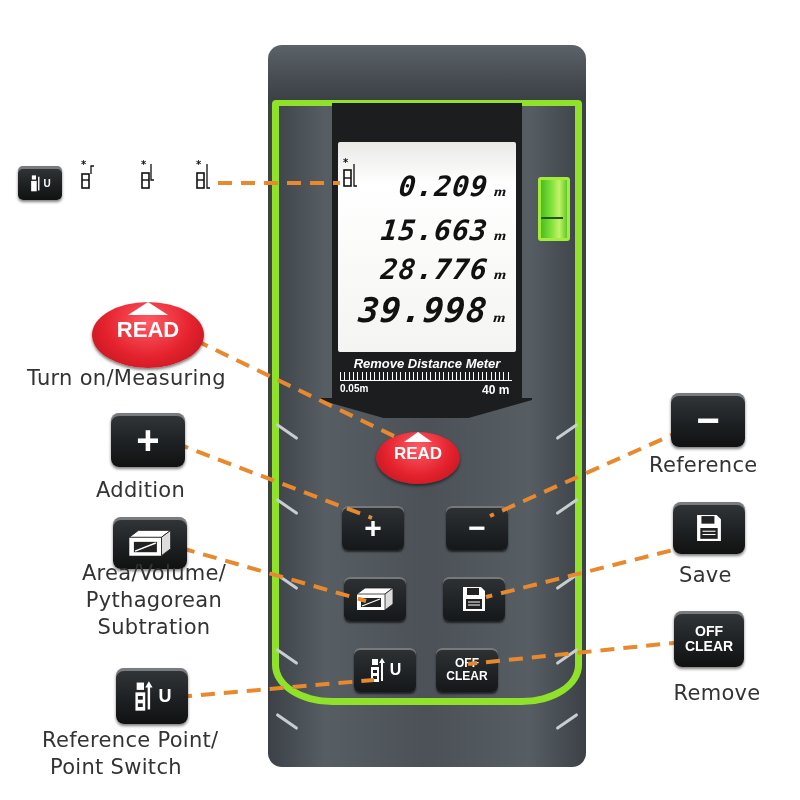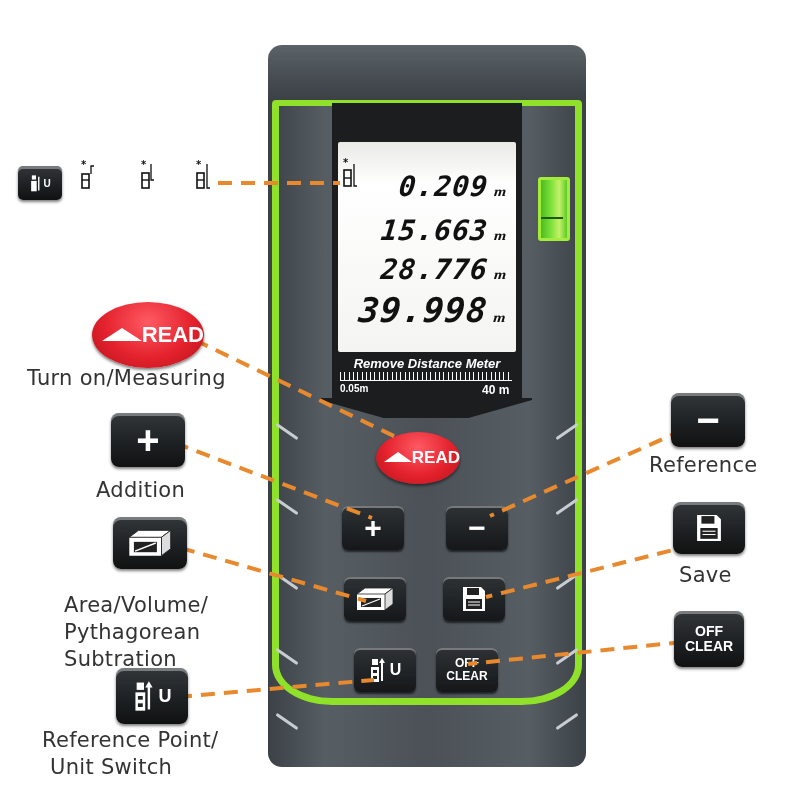--- a/index.html
+++ b/index.html
@@ -15,21 +15,21 @@
   .lcd-ref{left:345px;top:158px;width:16px;height:30px;}
   .brand{left:338px;top:356px;width:178px;text-align:center;color:#fff;font-style:italic;font-weight:bold;font-size:13px;font-family:"Liberation Sans",sans-serif;}
   .ruler{left:340px;top:372px;width:172px;height:8px;border-bottom:1px solid #fff;background:repeating-linear-gradient(90deg,#fff 0 1px,transparent 1px 4.3px);}
   .range-min{left:340px;top:383px;color:#fff;font-size:10px;font-weight:bold;font-family:"Liberation Sans",sans-serif;}
   .range-max{left:482px;top:383px;color:#fff;font-size:12px;font-weight:bold;font-family:"Liberation Sans",sans-serif;}
   .level{left:538px;top:177px;width:26px;height:58px;background:linear-gradient(90deg,#4dbb1f,#7ee33a 40%,#c6f06a 70%,#5ccc25);border:3px solid #a4ec3c;border-radius:3px;}
   .level-line{left:541px;top:217px;width:22px;height:2px;background:#1e5a0e;}
   .panel-dip{left:320px;top:398px;width:212px;height:20px;background:#1b1d1f;clip-path:polygon(0 0,100% 0,100% 10%,70% 100%,30% 100%,0 10%);}
   
   .key{background:linear-gradient(#2e3235,#1f2225 60%,#151719);border-radius:6px;box-shadow:0 2px 2px rgba(0,0,0,.6), inset 0 2px 0 rgba(255,255,255,.35);color:#fff;display:flex;align-items:center;justify-content:center;font-weight:bold;font-family:"Liberation Sans",sans-serif;}
-  .read-btn{background:radial-gradient(ellipse at 50% 30%,#ff5a64,#e4222d 55%,#b5121c);border-radius:50%;color:#fff;display:flex;flex-direction:row;align-items:center;justify-content:flex-end;font-weight:bold;font-family:"Liberation Sans",sans-serif;box-shadow:0 2px 3px rgba(0,0,0,.5);}
+  .read-btn{background:radial-gradient(ellipse at 50% 30%,#ff5a64,#e4222d 55%,#b5121c);border-radius:50%;color:#fff;display:flex;flex-direction:column;align-items:center;justify-content:flex-start;font-weight:bold;font-family:"Liberation Sans",sans-serif;box-shadow:0 2px 3px rgba(0,0,0,.5);}
   .tri{width:0;height:0;border-left:14px solid transparent;border-right:14px solid transparent;border-bottom:10px solid #fff;margin-bottom:2px;}
   .grip{width:26px;height:3px;background:#c8cdd1;transform:rotate(35deg);border-radius:2px;}
   
   .label{color:#333;font-size:21px;font-family:"DejaVu Sans",sans-serif;line-height:27px;letter-spacing:.3px;}
   .ico-key{background:linear-gradient(#33373a,#1c1f21 60%,#111);border-radius:8px;box-shadow:0 2px 3px rgba(0,0,0,.5), inset 0 3px 0 rgba(255,255,255,.35);color:#fff;display:flex;align-items:center;justify-content:center;font-weight:bold;font-family:"Liberation Sans",sans-serif;}
   svg.lines{position:absolute;left:0;top:0;pointer-events:none;}
 </style>
 </head>
 <body>
 
@@ -180,40 +180,40 @@
 
 <div class="abs ico-key" style="left:113px;top:517px;width:74px;height:52px;">
   <svg width="46" height="30" viewBox="0 0 40 26">
     <polygon points="2,8 30,8 30,24 2,24" fill="#fff"></polygon>
     <polygon points="2,8 10,2 38,2 30,8" fill="#fff" stroke="#222" stroke-width="0.8"></polygon>
     <polygon points="30,8 38,2 38,18 30,24" fill="#ddd" stroke="#222" stroke-width="0.8"></polygon>
     <rect x="6" y="12" width="20" height="9" fill="#222"></rect>
     <line x1="7" y1="20" x2="25" y2="13" stroke="#fff" stroke-width="1.2"></line>
   </svg>
 </div>
-<div class="abs label" style="left:64px;top:592px;text-align:left;width:180px;">
+<div class="abs label" style="left:64px;top:560px;text-align:center;width:180px;">
   <div>Area/Volume/</div>
   <div>Pythagorean</div>
   <div>Subtration</div>
 </div>
 
 <div class="abs ico-key" style="left:116px;top:668px;width:72px;height:56px;font-size:18px;">
   <svg width="22" height="34" viewBox="0 0 18 26">
     <rect x="2" y="10" width="8" height="15" fill="#fff"></rect>
     <rect x="4" y="13" width="4" height="3" fill="#222"></rect>
       <rect x="4" y="19" width="4" height="3" fill="#222"></rect>
     <rect x="3" y="2" width="6" height="6" fill="#fff"></rect>
     <line x1="13" y1="4" x2="13" y2="24" stroke="#fff" stroke-width="2"></line>
     <polygon points="10,6 13,1 16,6" fill="#fff"></polygon>
   </svg>
   <span style="margin-left:4px;">U</span>
 </div>
 <div class="abs label" style="left:42px;top:727px;">
   <div>Reference Point/</div>
-  <div style="margin-left:8px;">Unit Switch</div>
+  <div style="margin-left:8px;">Point Switch</div>
 </div>
 
 <div class="abs ico-key" style="left:671px;top:393px;width:74px;height:54px;font-size:40px;">
   <span>−</span>
 </div>
 <div class="abs label" style="left:649px;top:452px;">Reference</div>
 
 <div class="abs ico-key" style="left:673px;top:502px;width:72px;height:52px;">
   <svg width="26" height="30" viewBox="0 0 24 26">
     <path d="M1 1 H19 L23 5 V25 H1 Z" fill="#fff"></path>
@@ -223,13 +223,14 @@
     <line x1="6" y1="19" x2="18" y2="19" stroke="#fff" stroke-width="1"></line>
   </svg>
 </div>
 <div class="abs label" style="left:679px;top:562px;">Save</div>
 
 <div class="abs ico-key" style="left:674px;top:611px;width:70px;height:56px;flex-direction:column;font-size:14px;line-height:15px;">
   <span>OFF</span>
   <span>CLEAR</span>
 </div>
 <div class="abs label" style="left:662px;top:680px;text-align:center;width:110px;">
+  <div>Remove</div>
 </div>
 
 </body></html>

